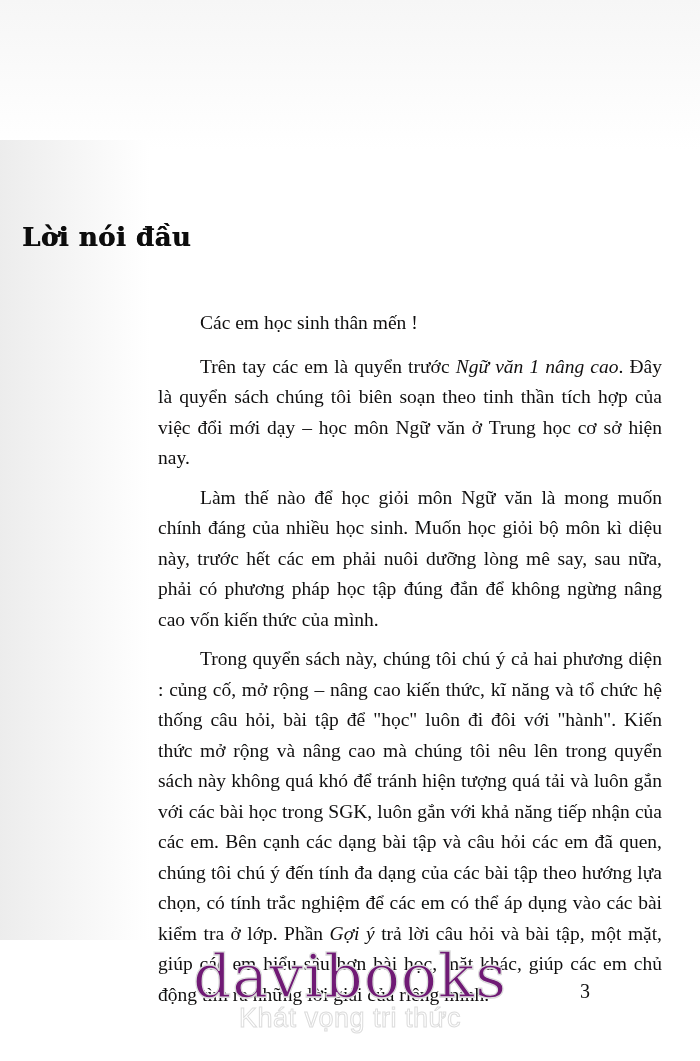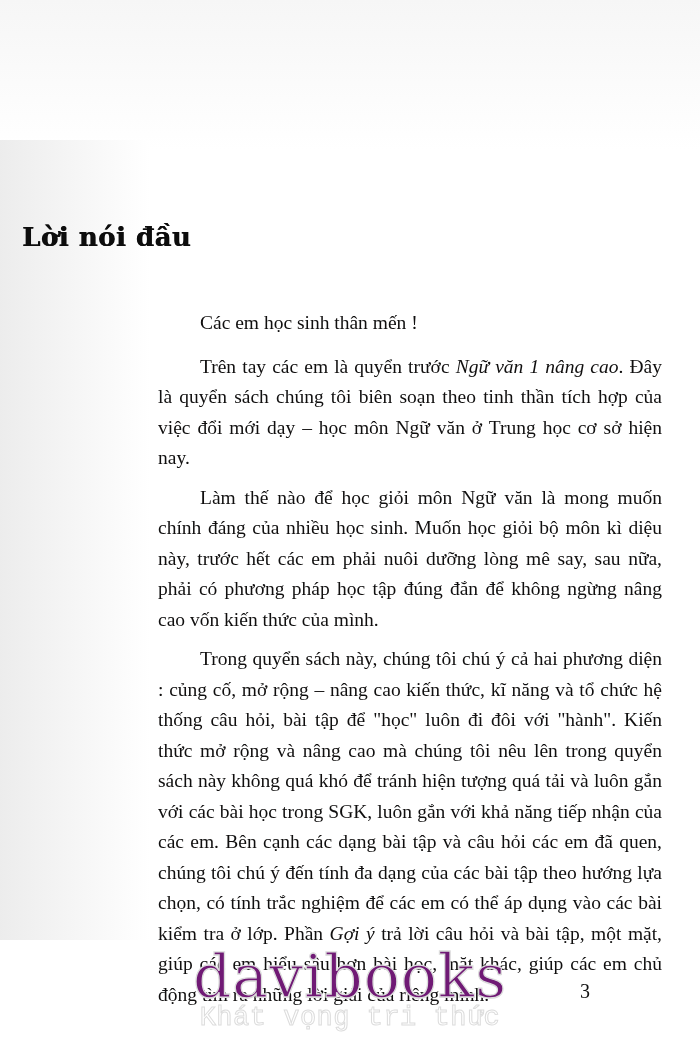--- a/index.html
+++ b/index.html
@@ -102,21 +102,21 @@
   .watermark .wm-main {
     font-family: "DejaVu Serif", serif;
     font-size: 60px;
     letter-spacing: 1px;
     color: #701a75;
     -webkit-text-stroke: 1.3px #dcdcdc;
     text-shadow: 0 1px 0 #e8e8e8;
     line-height: 62px;
   }
   .watermark .wm-sub {
-    font-family: Liberation Mono, monospace;
+    font-family: Liberation Sans, sans-serif;
     font-size: 27px;
     color: #ffffff;
     -webkit-text-stroke: 1px #dcdcdc;
     letter-spacing: 0.5px;
     line-height: 30px;
     margin-top: -4px;
   }
 </style>
 </head>
 <body>

